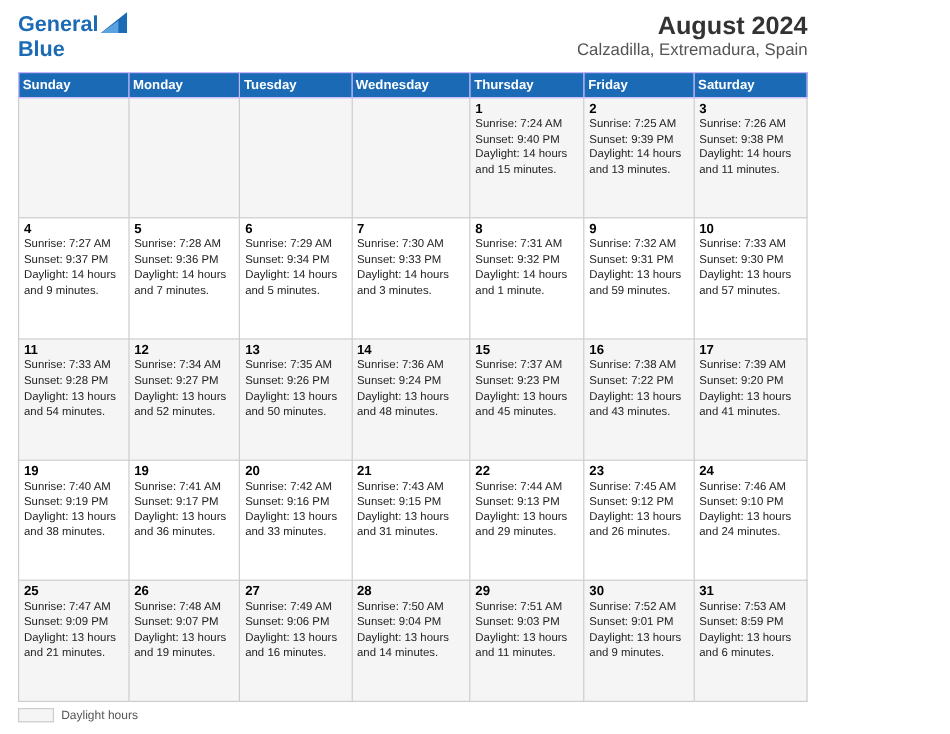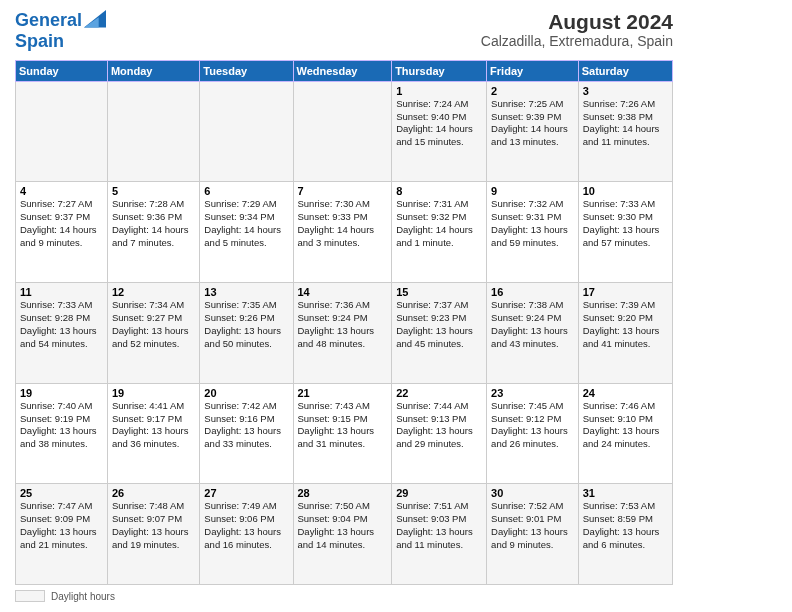--- a/index.html
+++ b/index.html
@@ -103,21 +103,21 @@
     <div class="logo">
       <div>
         <div style="font-size:18px;font-weight:bold;color:#333;line-height:1.1;">
           <span style="color:#1a6ab5;">General</span><span style="display:inline-block;width:22px;height:22px;margin-left:2px;vertical-align:middle;">
             <svg viewBox="0 0 30 24" xmlns="http://www.w3.org/2000/svg">
               <polygon points="0,24 30,0 30,24" fill="#1a6ab5"></polygon>
               <polygon points="0,24 20,10 20,24" fill="#5ba3e0"></polygon>
             </svg>
           </span>
         </div>
-        <div style="font-size:18px;font-weight:bold;color:#1a6ab5;line-height:1.1;">Spain</div>
+        <div style="font-size:18px;font-weight:bold;color:#1a6ab5;line-height:1.1;">Blue</div>
       </div>
     </div>
     <div class="title-block">
       <div class="main-title">August 2024</div>
       <div class="subtitle">Calzadilla, Extremadura, Spain</div>
     </div>
   </div>
 
   <table class="calendar">
     <thead>
@@ -242,21 +242,21 @@
           <td>
             <span class="day-num">15</span>
             <div class="day-info">Sunrise: 7:37 AM
 Sunset: 9:23 PM
 Daylight: 13 hours
 and 45 minutes.</div>
           </td>
           <td>
             <span class="day-num">16</span>
             <div class="day-info">Sunrise: 7:38 AM
-Sunset: 9:24 PM
+Sunset: 7:22 PM
 Daylight: 13 hours
 and 43 minutes.</div>
           </td>
           <td>
             <span class="day-num">17</span>
             <div class="day-info">Sunrise: 7:39 AM
 Sunset: 9:20 PM
 Daylight: 13 hours
 and 41 minutes.</div>
           </td>
@@ -264,21 +264,21 @@
         <tr>
           <td>
             <span class="day-num">19</span>
             <div class="day-info">Sunrise: 7:40 AM
 Sunset: 9:19 PM
 Daylight: 13 hours
 and 38 minutes.</div>
           </td>
           <td>
             <span class="day-num">19</span>
-            <div class="day-info">Sunrise: 4:41 AM
+            <div class="day-info">Sunrise: 7:41 AM
 Sunset: 9:17 PM
 Daylight: 13 hours
 and 36 minutes.</div>
           </td>
           <td>
             <span class="day-num">20</span>
             <div class="day-info">Sunrise: 7:42 AM
 Sunset: 9:16 PM
 Daylight: 13 hours
 and 33 minutes.</div>

